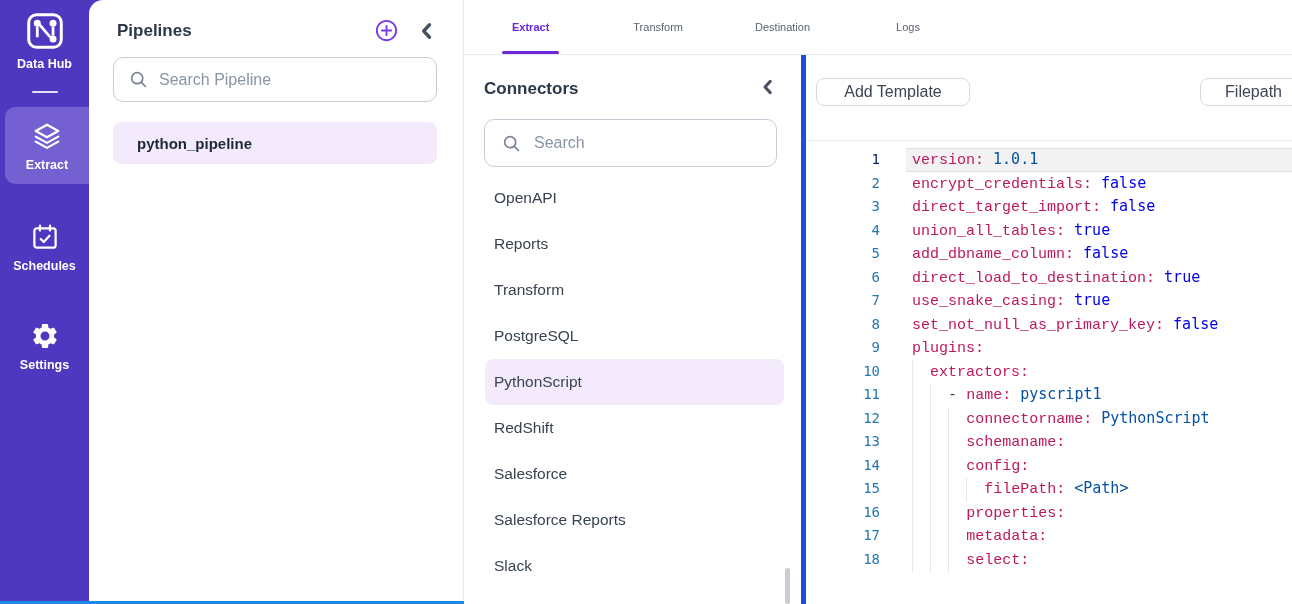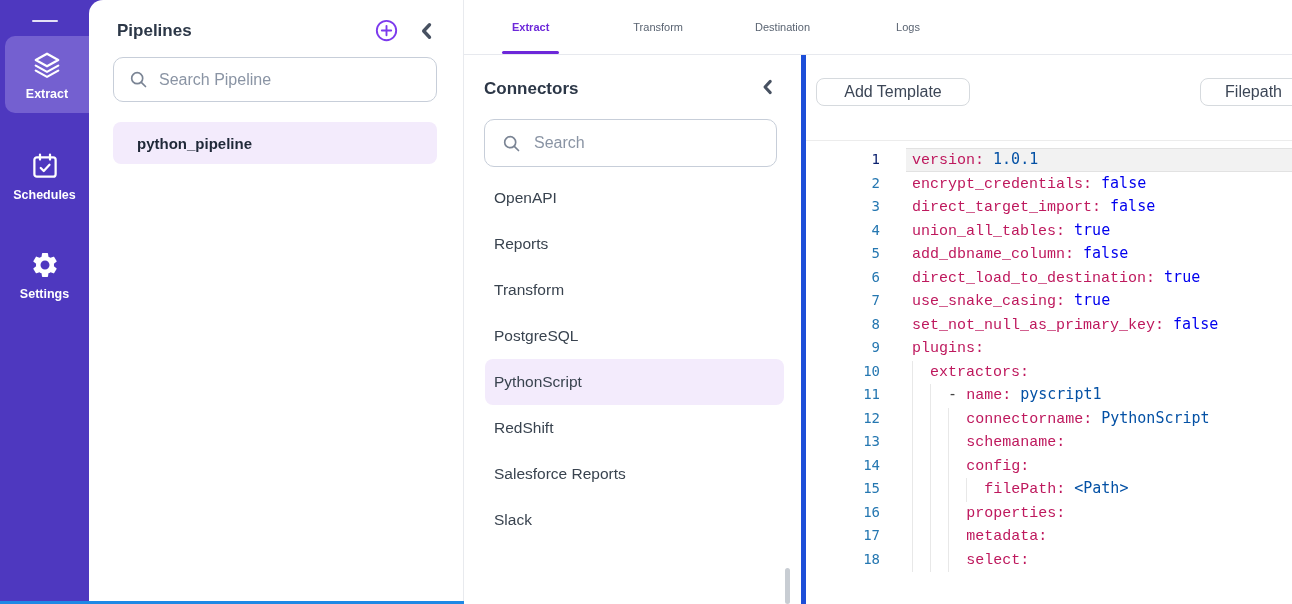--- a/index.html
+++ b/index.html
@@ -68,20 +68,32 @@
   .tk-str { color:#0451a5; }
   .tk-bool { color:#0000ee; }
   .tk-d { color:#444; }
 
   .bottom-indicator { position:absolute; left:0; bottom:0; width:464px; height:3px; background:#1e88e5; }
 </style>
 </head>
 <body>
 
 <div class="sidebar">
+  <div class="logo-block">
+    <span>
+      <svg width="42" height="42" viewBox="0 0 24 24" fill="none" stroke="#fff" stroke-width="1.7">
+        <rect x="2.7" y="2.7" width="18.6" height="18.6" rx="4.5"></rect>
+        <path d="M7.6 9.5 L7.6 15.5 M9 8.5 L15 15.5 M16.6 9.5 L16.6 14.5" stroke-width="1.6"></path>
+        <circle cx="7.6" cy="7.6" r="2" fill="#fff" stroke="none"></circle>
+        <circle cx="16.6" cy="7.6" r="2" fill="#fff" stroke="none"></circle>
+        <circle cx="16.6" cy="16.6" r="2" fill="#fff" stroke="none"></circle>
+      </svg>
+    </span>
+    <div class="logo-label">Data Hub</div>
+  </div>
   <div class="side-divider"></div>
 
   <div class="nav-item active">
     <span>
       <svg width="30" height="30" viewBox="0 0 24 24" fill="none" stroke="#fff" stroke-width="1.8" stroke-linejoin="round" stroke-linecap="round">
         <path d="M12 3 L21 8 L12 13 L3 8 Z"></path>
         <path d="M3 12.5 L12 17.5 L21 12.5"></path>
         <path d="M3 16.5 L12 21.5 L21 16.5"></path>
       </svg>
     </span>
@@ -183,20 +195,23 @@
           <div class="conn-item">
             <span>PostgreSQL</span>
           </div>
           <div class="conn-item selected">
             <span>PythonScript</span>
           </div>
           <div class="conn-item">
             <span>RedShift</span>
           </div>
           <div class="conn-item">
+            <span>Salesforce</span>
+          </div>
+          <div class="conn-item">
             <span>Salesforce Reports</span>
           </div>
           <div class="conn-item">
             <span>Slack</span>
           </div>
       </div>
       <div class="conn-scrollbar"></div>
     </div>
 
     <div class="editor-side">

